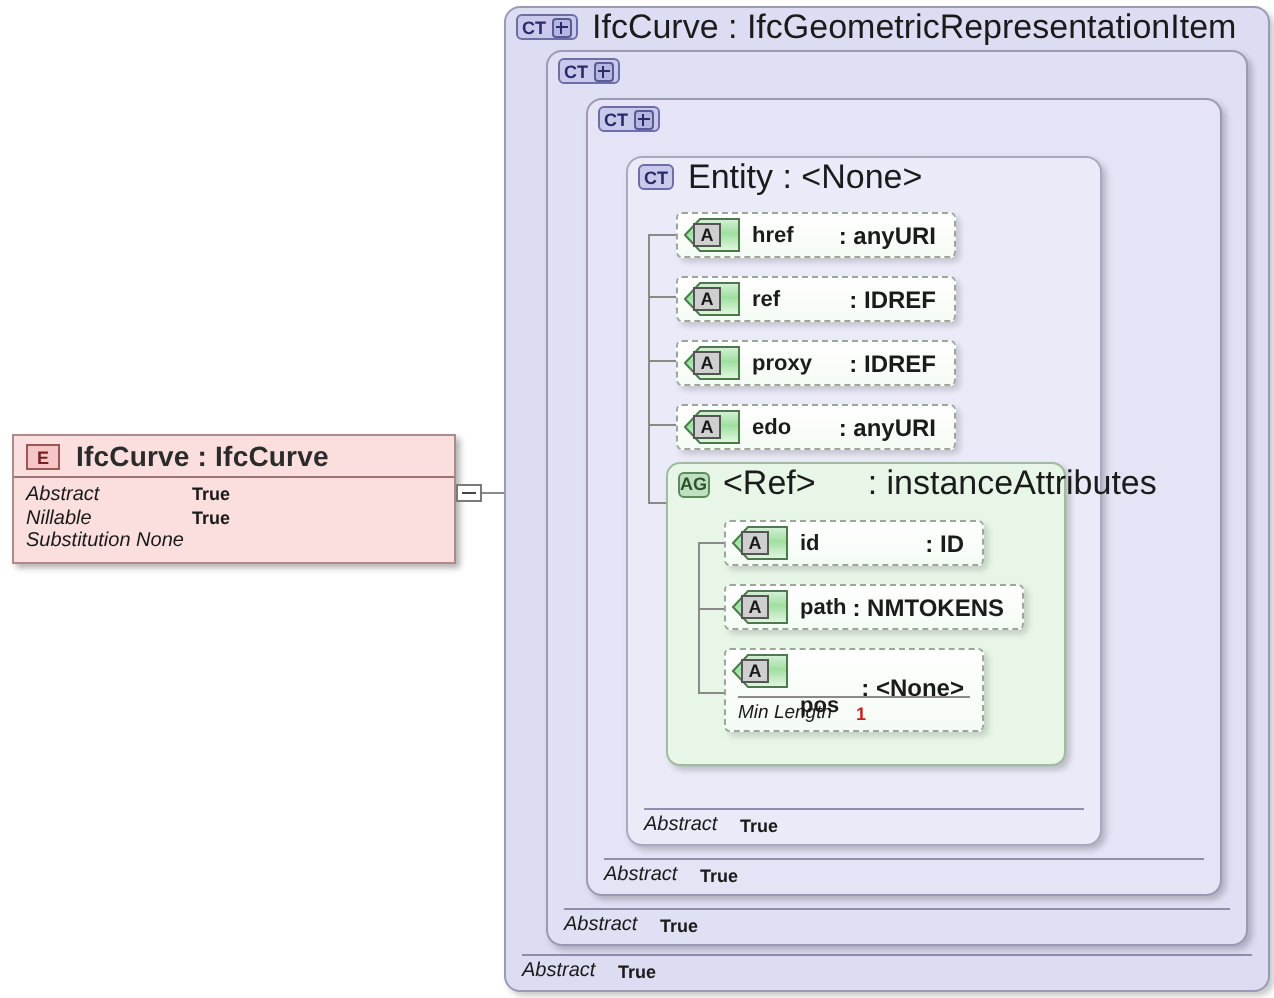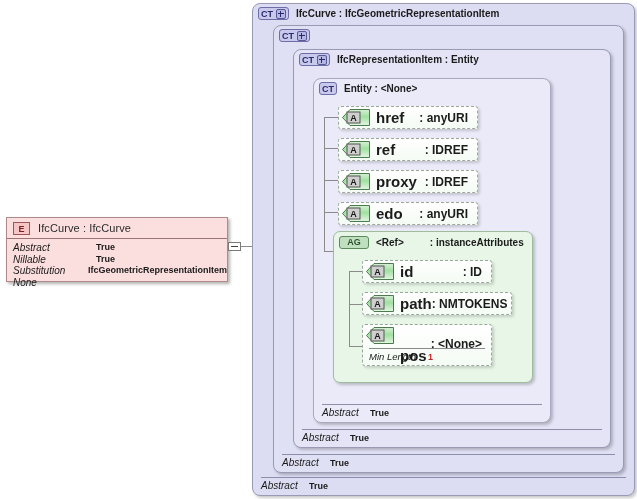--- a/index.html
+++ b/index.html
@@ -42,22 +42,22 @@
     text-align: center;
     font-size: 9px;
     font-weight: bold;
     color: #7a2020;
     background: #f6c5c5;
     border: 1px solid #9b5656;
     margin-right: 8px;
     box-sizing: border-box;
   }
   .el-title {
-    font-size: 11px;
-    font-weight: normal;
+    font-size: 14px;
+    font-weight: bold;
     color: #2b2b2b;
     letter-spacing: 0.1px;
   }
   #element-box .el-props {
     padding: 3px 0 4px 6px;
   }
   .prop-row {
     display: flex;
     line-height: 11.5px;
     height: 11.5px;
@@ -152,22 +152,22 @@
   }
   .plus-sq::before, .plus-sq::after {
     content: "";
     position: absolute;
     background: #2b2b6b;
   }
   .plus-sq::before { left: 1px; top: 3px; width: 6px; height: 1.2px; }
   .plus-sq::after  { top: 1px; left: 3px; height: 6px; width: 1.2px; }
 
   .ct-title {
-    font-size: 10px;
-    font-weight: bold;
+    font-size: 17px;
+    font-weight: normal;
     color: #1b1b1b;
     white-space: nowrap;
   }
 
   
   .ct-footer {
     position: absolute;
     bottom: 4px;
     left: 8px;
     right: 8px;
@@ -203,21 +203,21 @@
   }
   .attr .pent {
     position: relative;
     width: 28px;
     height: 17px;
     margin-right: 6px;
     flex: none;
   }
   .attr .pent svg { display: block; }
   .attr-name {
-    font-size: 15px;
+    font-size: 11px;
     font-weight: bold;
     color: #1b1b1b;
     white-space: nowrap;
   }
   .attr-type {
     font-size: 12px;
     font-weight: bold;
     color: #1b1b1b;
     white-space: nowrap;
     margin-left: auto;
@@ -300,21 +300,20 @@
     <div class="prop-row">
       <span class="prop-key">Abstract</span>
       <span class="prop-val">True</span>
     </div>
     <div class="prop-row">
       <span class="prop-key">Nillable</span>
       <span class="prop-val">True</span>
     </div>
     <div class="prop-row">
       <span class="prop-key">Substitution None</span>
-      <span class="prop-val">IfcGeometricRepresentationItem</span>
     </div>
   </div>
 </div>
 
 <div id="connector-line"></div>
 <div id="connector-box"></div>
 
 <div class="ct-box" id="ct-1">
   <div class="ct-header">
     <span class="badge-ct">
@@ -341,21 +340,20 @@
     <span class="f-val">True</span>
   </div>
 </div>
 
 <div class="ct-box" id="ct-3">
   <div class="ct-header">
     <span class="badge-ct">
       <span>CT</span>
       <span class="plus-sq"></span>
     </span>
-    <span class="ct-title">IfcRepresentationItem : Entity</span>
   </div>
   <div class="ct-footer">
     <span class="f-key">Abstract</span>
     <span class="f-val">True</span>
   </div>
 </div>
 
 <div class="ct-box" id="ct-4">
   <div class="ct-header">
     <span class="badge-ct no-plus">

